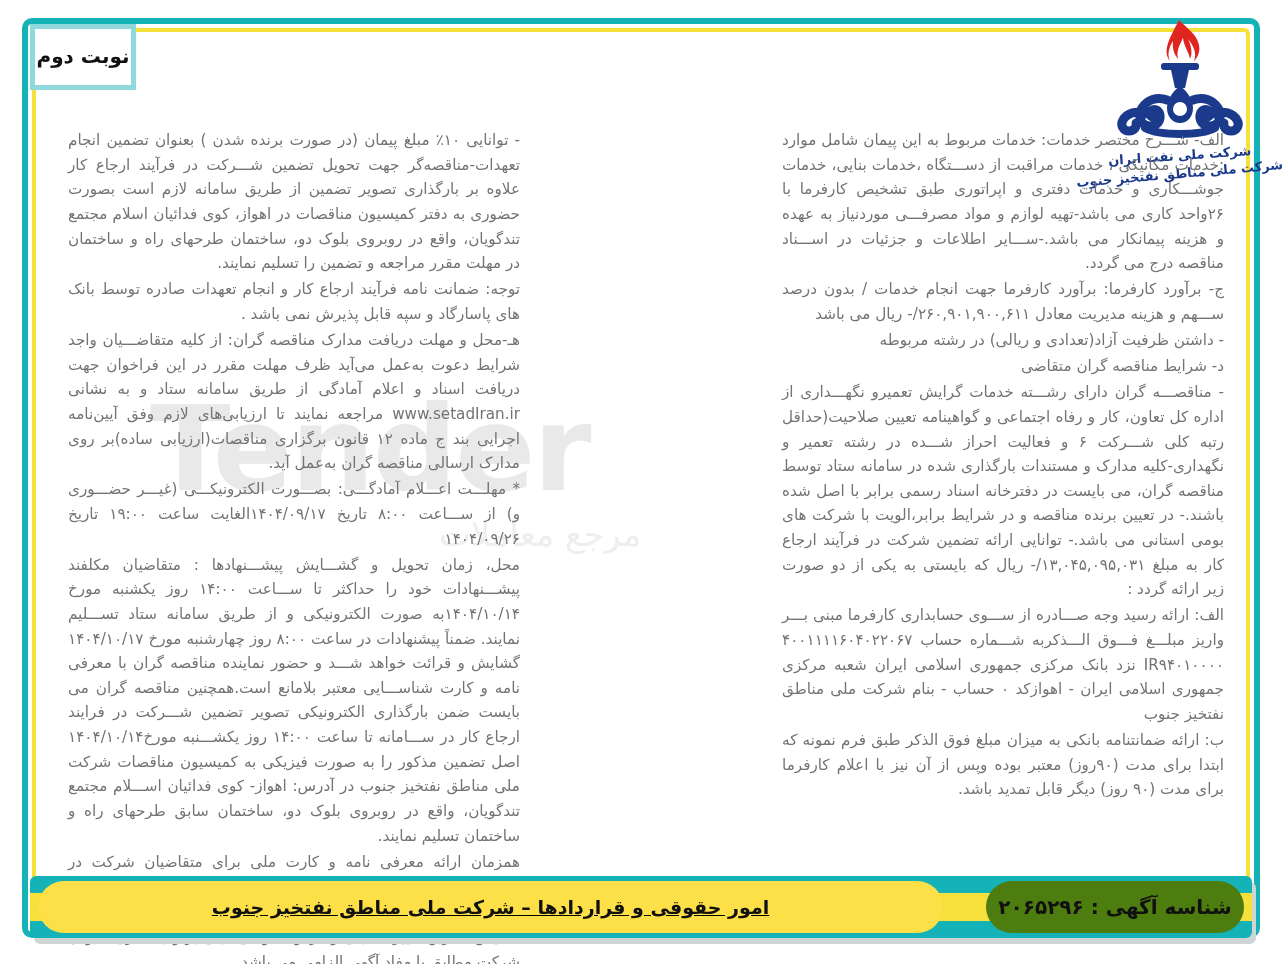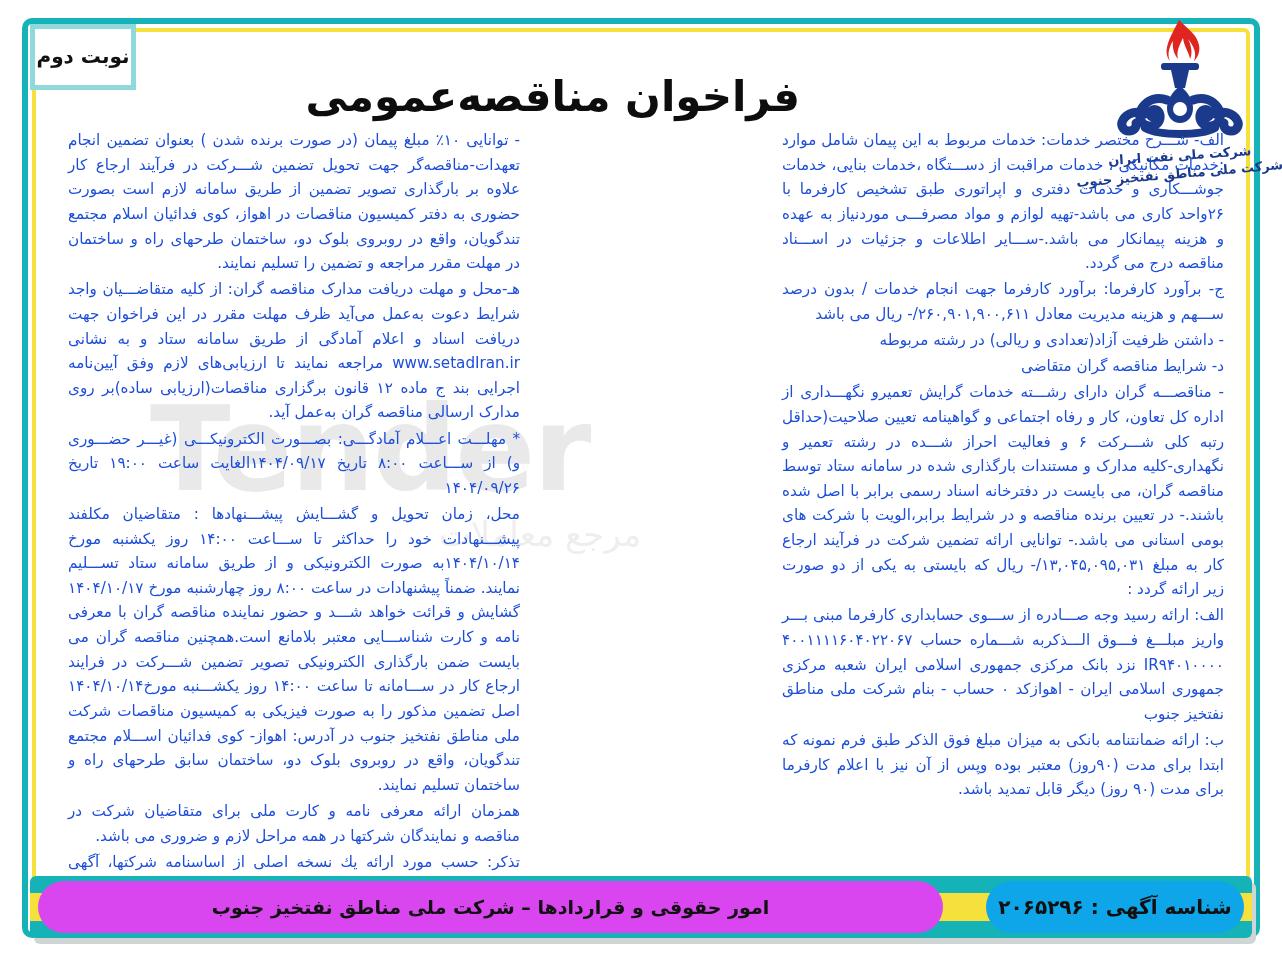--- a/index.html
+++ b/index.html
@@ -108,21 +108,21 @@
     position:absolute;
     left:40px;top:118px;
     width:1196px;height:750px;
     display:flex;
     flex-direction:row;
   }
   .col{
     box-sizing:border-box;
     font-size:15.2px;
     line-height:1.62;
-    color:#1d4ed8;
+    color:#737373;
     text-align:justify;
     direction:rtl;
   }
   .col-right{
     width:460px;
     padding:10px 12px 0 6px;
     order:1;
   }
   .col-left{
     width:470px;
@@ -148,29 +148,29 @@
   }
   .footer-yellow{
     position:absolute;left:0;top:17px;
     width:100%;height:28px;
     background:#f5e03c;
   }
   .footer-left-pill{
     position:absolute;
     left:8px;top:5px;
     width:905px;height:52px;
-    background:#d946ef;
+    background:#fde047;
     border-radius:28px;
-    display:flex;align-items:center;justify-content:center;
+    display:flex;align-items:center;justify-content:center;text-decoration:underline;
   }
   .footer-right-pill{
     position:absolute;
     right:8px;top:5px;
     width:258px;height:52px;
-    background:#0ea5e9;
+    background:#4d7c0f;
     border-radius:28px;
     display:flex;align-items:center;justify-content:center;
   }
   .footer-text{
     font-size:19px;font-weight:bold;color:#111;white-space:nowrap;
   }
   .footer-code{
     font-size:20px;font-weight:bold;color:#111;white-space:nowrap;
   }
   .footer-shadow{
@@ -218,23 +218,20 @@
 
   <div class="watermark">
     <div class="wm-main">Tender</div>
     <div class="wm-sub">مرجع معاملات</div>
   </div>
 
   <div class="round-badge">
     <span>نوبت دوم</span>
   </div>
 
-  <div class="header">
-    <div class="main-title">فراخوان مناقصه‌عمومی</div>
-  </div>
 
   <div class="logo-block">
     <svg class="logo-svg" width="130" height="132" viewBox="0 0 130 132">
 
       <path d="M64 6 C58 18 54 24 52 33 C50 42 55 47 55 47 C52 41 54 33 58 27 C57 36 60 41 63 45 C61 37 65 30 68 24 C69 33 74 38 75 45 C78 39 76 31 73 25 C79 32 82 40 79 47 C79 47 86 41 84 31 C82 21 74 16 64 6 Z" fill="#e0241f"></path>
 
       <rect x="46" y="49" width="38" height="7" rx="3" fill="#1b3a8c"></rect>
 
       <path d="M56 56 L74 56 L70 74 L60 74 Z" fill="#1b3a8c"></path>
 
@@ -262,20 +259,21 @@
       <p>د- شرایط مناقصه گران متقاضی</p>
       <p>- مناقصـــه گران دارای رشـــته خدمات گرایش تعمیرو نگهـــداری از اداره کل تعاون، کار و رفاه اجتماعی و گواهینامه تعیین صلاحیت(حداقل رتبه کلی شـــرکت ۶ و فعالیت احراز شـــده در رشته تعمیر و نگهداری-کلیه مدارک و مستندات بارگذاری شده در سامانه ستاد توسط مناقصه گران، می بایست در دفترخانه اسناد رسمی برابر با اصل شده باشند.- در تعیین برنده مناقصه و در شرایط برابر،الویت با شرکت های بومی استانی می باشد.- توانایی ارائه تضمین شرکت در فرآیند ارجاع کار به مبلغ ۱۳,۰۴۵,۰۹۵,۰۳۱/- ریال که بایستی به یکی از دو صورت زیر ارائه گردد :</p>
       <p>الف: ارائه رسید وجه صـــادره از ســـوی حسابداری کارفرما مبنی بـــر واریز مبلـــغ فـــوق الـــذکربه شـــماره حساب ۴۰۰۱۱۱۱۶۰۴۰۲۲۰۶۷ IR۹۴۰۱۰۰۰۰ نزد بانک مرکزی جمهوری اسلامی ایران شعبه مرکزی جمهوری اسلامی ایران - اهوازکد ۰ حساب - بنام شرکت ملی مناطق نفتخیز جنوب</p>
       <p>ب: ارائه ضمانتنامه بانکی به میزان مبلغ فوق الذکر طبق فرم نمونه که ابتدا برای مدت (۹۰روز) معتبر بوده وپس از آن نیز با اعلام کارفرما برای مدت (۹۰ روز) دیگر قابل تمدید باشد.</p>
     </div>
 
     <div class="col-gap"></div>
 
     <div class="col col-left">
       <p>- توانایی ۱۰٪ مبلغ پیمان (در صورت برنده شدن ) بعنوان تضمین انجام تعهدات-مناقصه‌گر جهت تحویل تضمین شـــرکت در فرآیند ارجاع کار علاوه بر بارگذاری تصویر تضمین از طریق سامانه لازم است بصورت حضوری به دفتر کمیسیون مناقصات در اهواز، کوی فدائیان اسلام مجتمع تندگویان، واقع در روبروی بلوک دو، ساختمان طرحهای راه و ساختمان در مهلت مقرر مراجعه و تضمین را تسلیم نمایند.</p>
+      <p>توجه: ضمانت نامه فرآیند ارجاع کار و انجام تعهدات صادره توسط بانک های پاسارگاد و سپه قابل پذیرش نمی باشد .</p>
       <p>هـ-محل و مهلت دریافت مدارک مناقصه گران: از کلیه متقاضـــیان واجد شرایط دعوت به‌عمل می‌آید ظرف مهلت مقرر در این فراخوان جهت دریافت اسناد و اعلام آمادگی از طریق سامانه ستاد و به نشانی www.setadIran.ir مراجعه نمایند تا ارزیابی‌های لازم وفق آیین‌نامه اجرایی بند ج ماده ۱۲ قانون برگزاری مناقصات(ارزیابی ساده)بر روی مدارک ارسالی مناقصه گران به‌عمل آید.</p>
       <p>* مهلـــت اعـــلام آمادگـــی: بصـــورت الکترونیکـــی (غیـــر حضـــوری و) از ســـاعت ۸:۰۰ تاریخ ۱۴۰۴/۰۹/۱۷الغایت ساعت ۱۹:۰۰ تاریخ ۱۴۰۴/۰۹/۲۶</p>
       <p>محل، زمان تحویل و گشـــایش پیشـــنهادها : متقاضیان مکلفند پیشـــنهادات خود را حداکثر تا ســـاعت ۱۴:۰۰ روز یکشنبه مورخ ۱۴۰۴/۱۰/۱۴به صورت الکترونیکی و از طریق سامانه ستاد تســـلیم نمایند. ضمناً پیشنهادات در ساعت ۸:۰۰ روز چهارشنبه مورخ ۱۴۰۴/۱۰/۱۷ گشایش و قرائت خواهد شـــد و حضور نماینده مناقصه گران با معرفی نامه و کارت شناســـایی معتبر بلامانع است.همچنین مناقصه گران می بایست ضمن بارگذاری الکترونیکی تصویر تضمین شـــرکت در فرایند ارجاع کار در ســـامانه تا ساعت ۱۴:۰۰ روز یکشـــنبه مورخ۱۴۰۴/۱۰/۱۴ اصل تضمین مذکور را به صورت فیزیکی به کمیسیون مناقصات شرکت ملی مناطق نفتخیز جنوب در آدرس: اهواز- کوی فدائیان اســـلام مجتمع تندگویان، واقع در روبروی بلوک دو، ساختمان سابق طرحهای راه و ساختمان تسلیم نمایند.</p>
       <p>همزمان ارائه معرفی نامه و کارت ملی برای متقاضیان شرکت در مناقصه و نمایندگان شرکتها در همه مراحل لازم و ضروری می باشد.</p>
       <p>تذکر: حسب مورد ارائه یك نسخه اصلی از اساسنامه شرکتها، آگهی تاسیس، آخرین تغییرات ثبتی و هرگونه گواهی مبنی بر واجد شرایط بودن شرکت مطابق با مفاد آگهی الزامی می باشد.</p>
 
     </div>
 
   </div>
 

